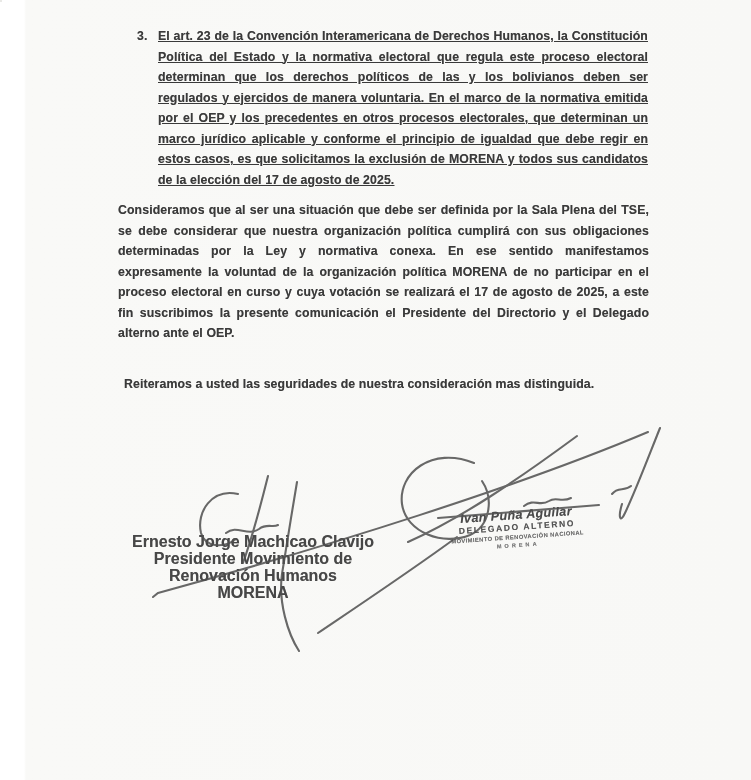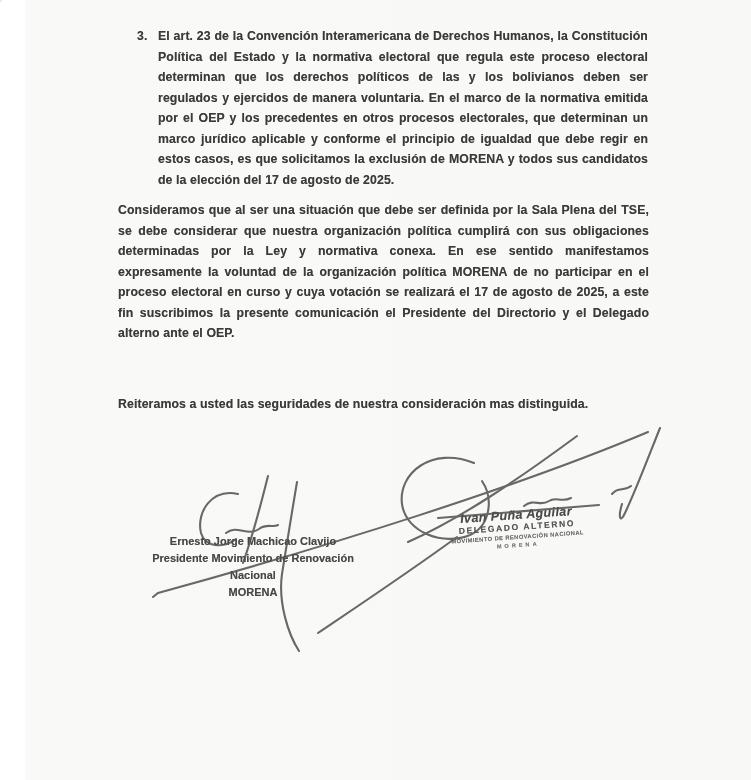--- a/index.html
+++ b/index.html
@@ -20,26 +20,26 @@
     font-weight:600;
     font-size:12.3px;
     line-height:20.5px;
     text-align:justify;
     letter-spacing:.1px;
     color:#3a3a3a;
     text-shadow:0 0 .6px rgba(70,70,70,.55);
   }
   .item3{position:absolute;top:26px;left:137px;width:511px;display:flex;}
   .item3 .num{flex:0 0 21px;text-align:left;}
-  .item3 .txt{flex:1;}
+  .item3 .txt{flex:1;text-decoration:underline;}
   .bodypar{position:absolute;top:200px;left:118px;width:531px;}
-  .closing{position:absolute;top:374px;left:118px;width:531px;text-align:left;margin-top:20px;}
+  .closing{position:absolute;top:374px;left:124px;width:531px;text-align:left;}
   .sigblock-left{
     position:absolute;top:533px;left:128px;width:250px;
-    text-align:center;font-weight:700;font-size:11px;line-height:17px;
+    text-align:center;font-weight:700;font-size:16px;line-height:17px;
     color:#474747;text-shadow:0 0 .6px rgba(80,80,80,.5);
   }
   .stamp{
     position:absolute;top:508px;left:432px;width:170px;
     text-align:center;color:#4a4a4a;
     transform:rotate(-4deg);
     text-shadow:0 0 .5px rgba(80,80,80,.45);
   }
   .stamp .s-name{font-style:italic;font-weight:700;font-size:12.5px;line-height:14px;letter-spacing:.4px;}
   .stamp .s-role{font-weight:700;font-size:8.5px;line-height:11px;letter-spacing:1.6px;color:#555;}
@@ -57,21 +57,21 @@
     <div class="num">3.</div>
     <div class="txt">El art. 23 de la Convención Interamericana de Derechos Humanos, la Constitución Política del Estado y la normativa electoral que regula este proceso electoral determinan que los derechos políticos de las y los bolivianos deben ser regulados y ejercidos de manera voluntaria. En el marco de la normativa emitida por el OEP y los precedentes en otros procesos electorales, que determinan un marco jurídico aplicable y conforme el principio de igualdad que debe regir en estos casos, es que solicitamos la exclusión de MORENA y todos sus candidatos de la elección del 17 de agosto de 2025.</div>
   </div>
 
   <div class="bodypar scan-text">Consideramos que al ser una situación que debe ser definida por la Sala Plena del TSE, se debe considerar que nuestra organización política cumplirá con sus obligaciones determinadas por la Ley y normativa conexa. En ese sentido manifestamos expresamente la voluntad de la organización política MORENA de no participar en el proceso electoral en curso y cuya votación se realizará el 17 de agosto de 2025, a este fin suscribimos la presente comunicación el Presidente del Directorio y el Delegado alterno ante el OEP.</div>
 
   <div class="closing scan-text">Reiteramos a usted las seguridades de nuestra consideración mas distinguida.</div>
 
   <div class="sigblock-left">
     <div>Ernesto Jorge Machicao Clavijo</div>
-    <div>Presidente Movimiento de Renovación Nacional</div>
+    <div>Presidente Movimiento de Renovación Humanos</div>
     <div>MORENA</div>
   </div>
 
   <div class="stamp">
     <div class="s-name">Ivan Puña Aguilar</div>
     <div class="s-role">DELEGADO ALTERNO</div>
     <div class="s-org">MOVIMIENTO DE RENOVACIÓN NACIONAL</div>
     <div class="s-morena">MORENA</div>
   </div>
 

